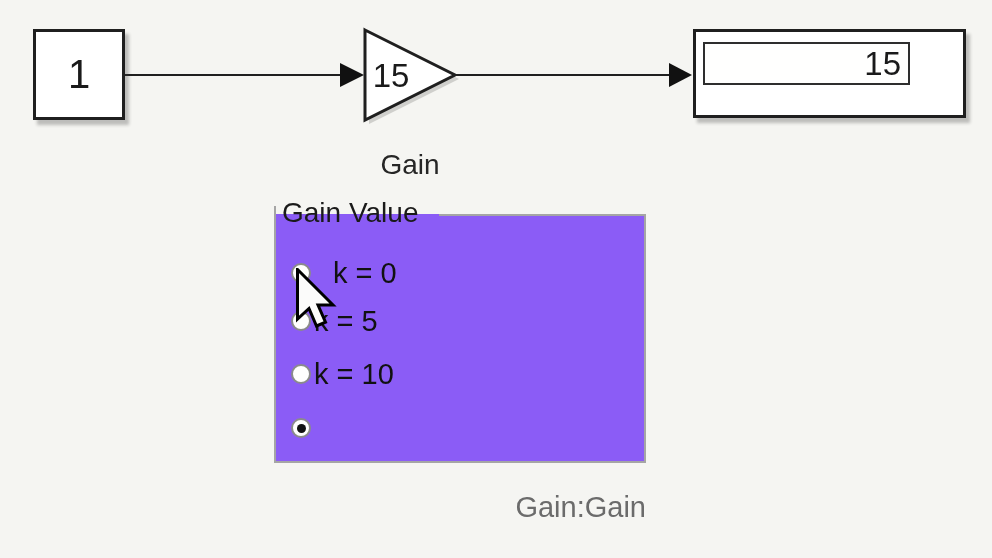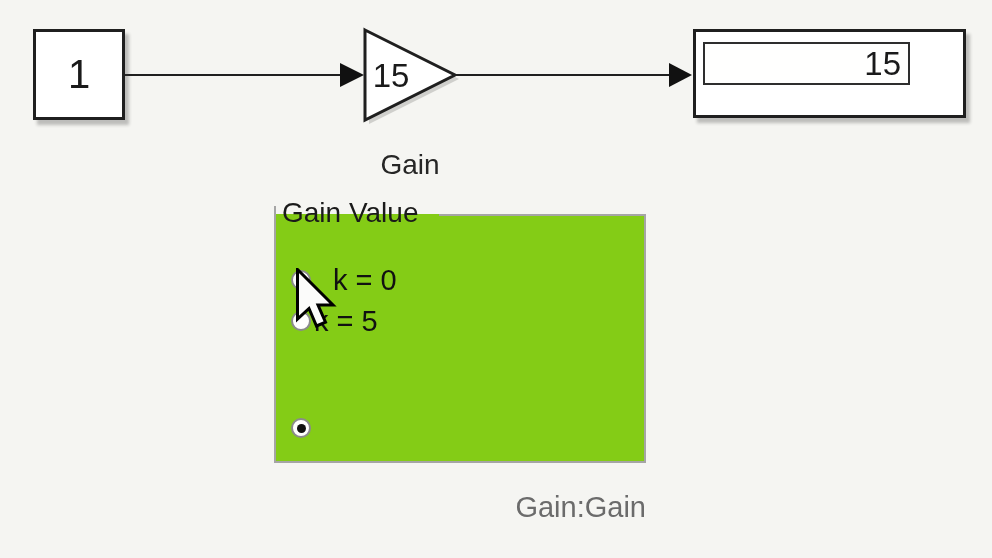--- a/index.html
+++ b/index.html
@@ -68,21 +68,21 @@
     font-size: 28px;
     color: #262626;
     margin-top: 16px;
   }
   
   .gain-panel {
     position: absolute;
     left: 274px; top: 214px;
     width: 372px; height: 249px;
     box-sizing: border-box;
-    background: #84cc16;
+    background: #8b5cf6;
     border-left: 2px solid #a5a5a5;
     border-right: 2px solid #a5a5a5;
     border-bottom: 2px solid #a5a5a5;
   }
   .gain-panel::before {          
     content: "";
     position: absolute;
     left: -2px; top: -8px;
     width: 2px; height: 8px;
     background: #a5a5a5;
@@ -103,21 +103,21 @@
   }
   .radio-row {
     position: absolute;
     left: 15px;
     transform: translateY(-50%);
     display: flex;
     align-items: center;
     gap: 3px;
     cursor: default;
   }
-  .radio-row.r0 { top: 66px; gap: 22px; }
+  .radio-row.r0 { top: 59px; gap: 22px; }
   .radio-row.r1 { top: 107px; }
   .radio-row.r2 { top: 160px; }
   .radio-row.r3 { top: 214px; }
   .radio-circle {
     position: relative;
     width: 20px; height: 20px;
     border: 2px solid #8b8b8b;
     border-radius: 50%;
     box-sizing: border-box;
     background: #fffffe;
@@ -189,20 +189,24 @@
     <div class="panel-title">Gain Value</div>
 
     <div class="radio-row r0">
       <span class="radio-circle"></span>
       <span class="radio-label">k = 0</span>
     </div>
     <div class="radio-row r1">
       <span class="radio-circle"></span>
       <span class="radio-label">k = 5</span>
     </div>
+    <div class="radio-row r2">
+      <span class="radio-circle"></span>
+      <span class="radio-label">k = 10</span>
+    </div>
     <div class="radio-row r3">
       <span class="radio-circle checked"></span>
     </div>
   </div>
 
   <div class="model-annotation">Gain:Gain</div>
 
   <svg class="cursor" width="42" height="64" viewBox="0 0 42 64">
     <polygon points="1.5,1.5 1.5,51 13,40.5 20.5,58 29.5,54.2 22,37 37,37" fill="#fbfbfa" stroke="#000000" stroke-width="3" stroke-linejoin="miter"></polygon>
   </svg>

